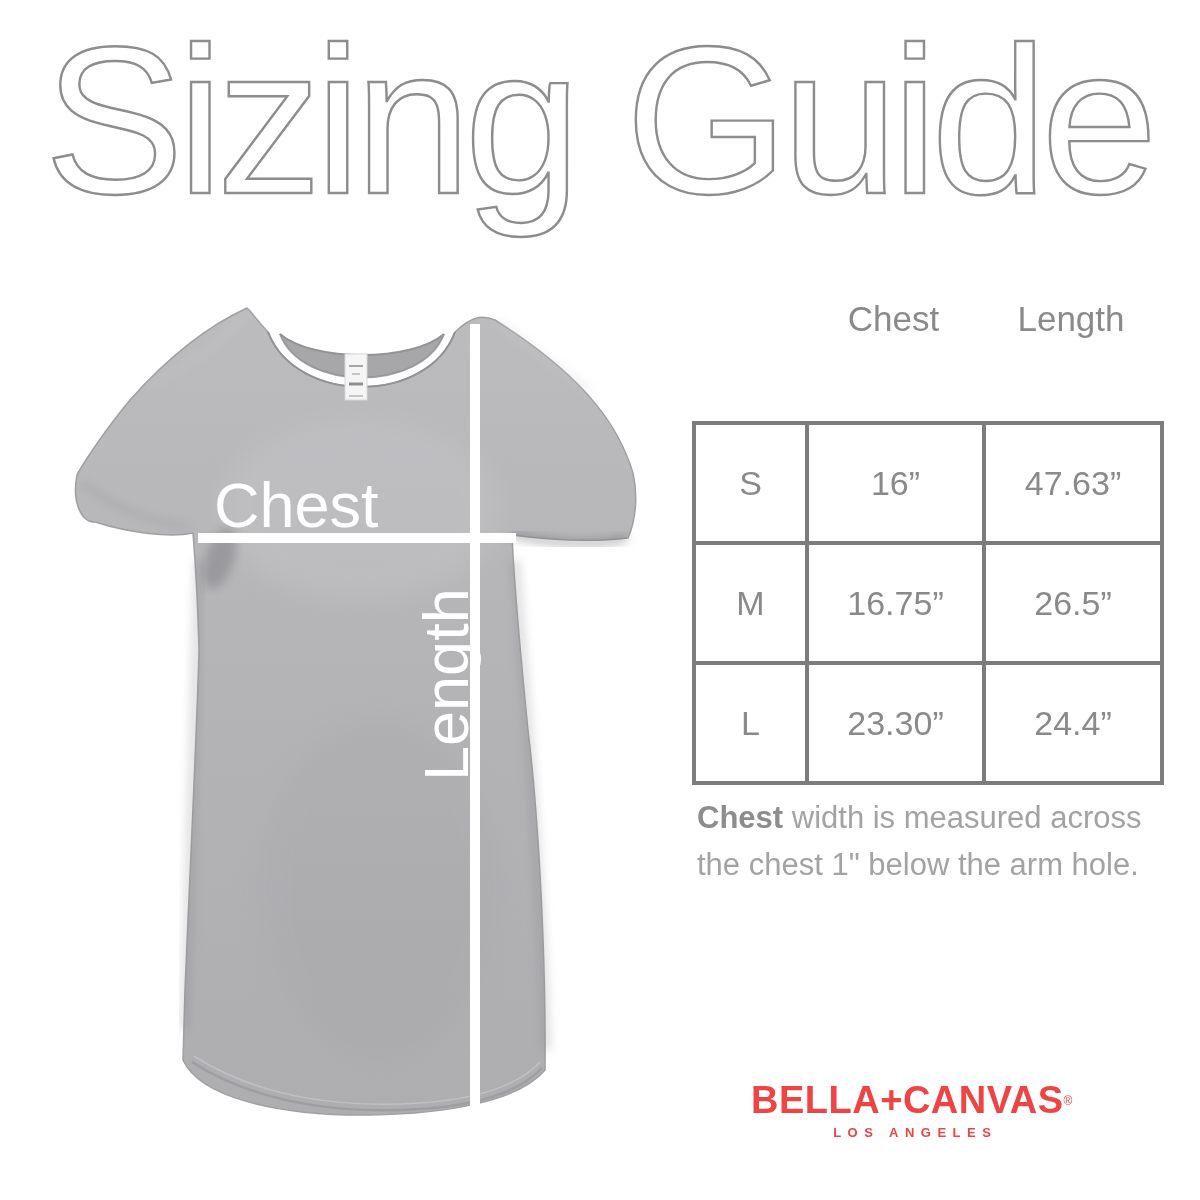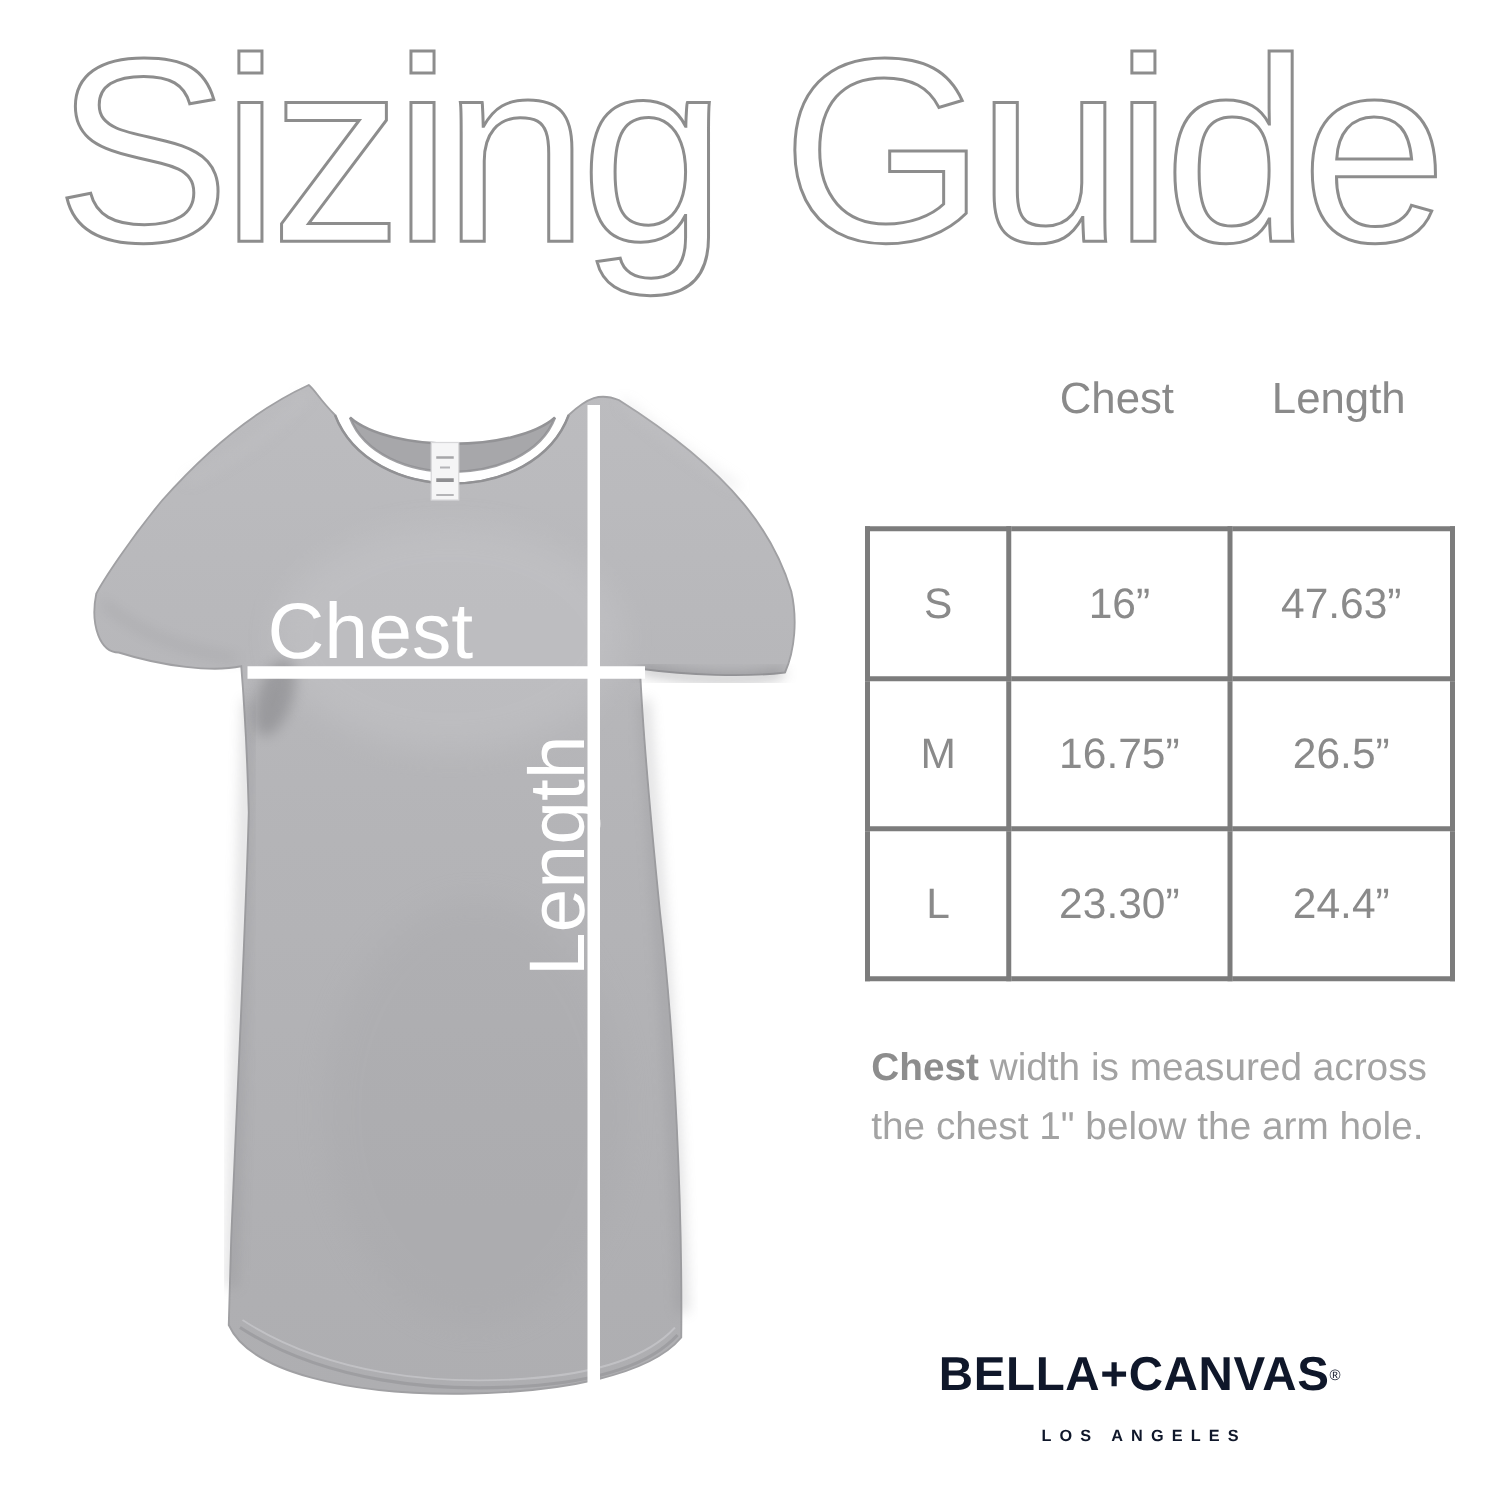--- a/index.html
+++ b/index.html
@@ -44,29 +44,29 @@
   }
   .size-table td{
     border:4px solid #7c7c7c;text-align:center;vertical-align:middle;
     font-size:34px;color:#8a8a8a;padding:0;
   }
   .size-table col.c1{width:113px;}
   .size-table col.c2{width:177px;}
   .size-table col.c3{width:178px;}
 
   
-  .notes{position:absolute;left:697px;top:830px;width:480px;}
+  .notes{position:absolute;left:697px;top:794px;width:480px;}
   .note{font-size:31px;line-height:47px;color:#a3a3a3;margin:0 0 27px 0;}
   .note b{color:#8d8d8d;font-weight:700;}
 
   
-  .brand{position:absolute;left:672px;top:1081px;width:480px;text-align:center;color:#0f172a;}
+  .brand{position:absolute;left:672px;top:1081px;width:480px;text-align:center;color:#ef4444;}
   .brand-word{font-size:38px;font-weight:700;letter-spacing:0.5px;line-height:38px;white-space:nowrap;}
   .brand-reg{font-size:12px;vertical-align:8px;font-weight:400;}
-  .brand-city{font-size:13px;font-weight:700;letter-spacing:6.5px;margin-top:22px;text-indent:6.5px;}
+  .brand-city{font-size:13px;font-weight:700;letter-spacing:6.5px;margin-top:5px;text-indent:6.5px;}
 </style>
 </head>
 <body>
 
 <div class="title">Sizing Guide</div>
 
 <div class="shirt-wrap">
   <svg width="640" height="880" viewBox="0 0 640 880" aria-hidden="true">
     <defs>
       <linearGradient id="bodyGrad" x1="0" y1="0" x2="0" y2="1">

